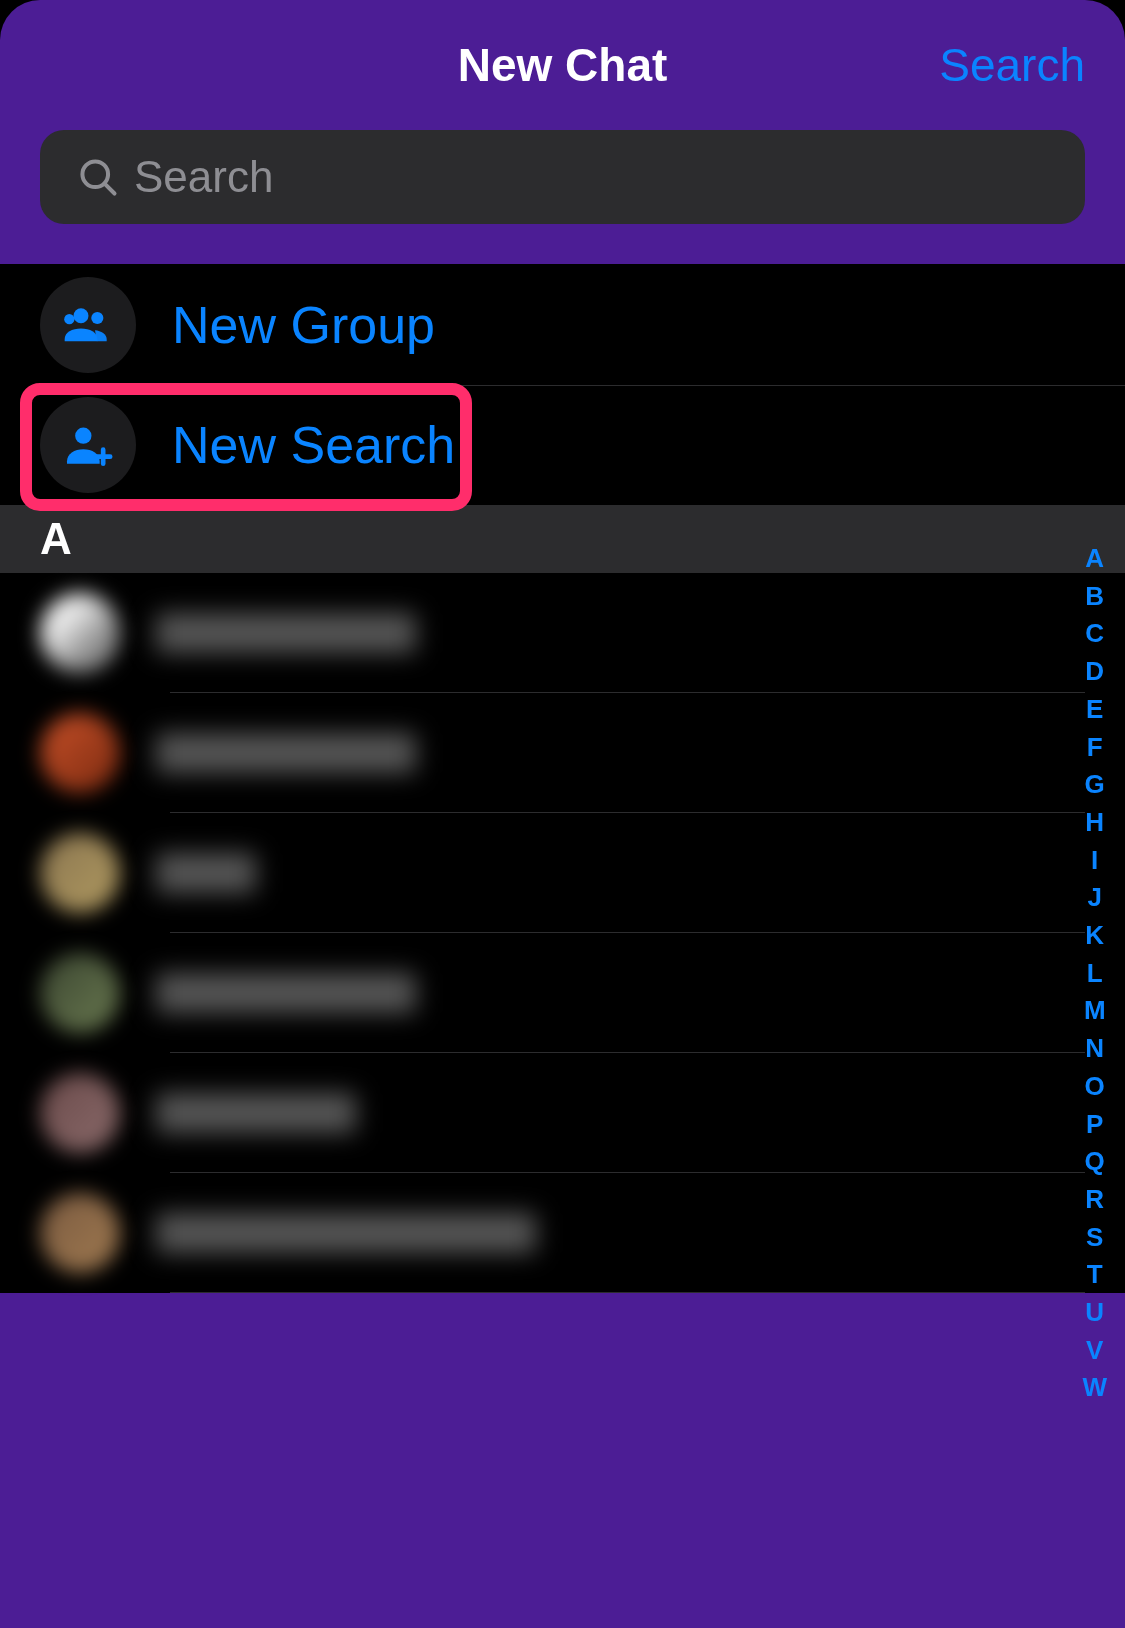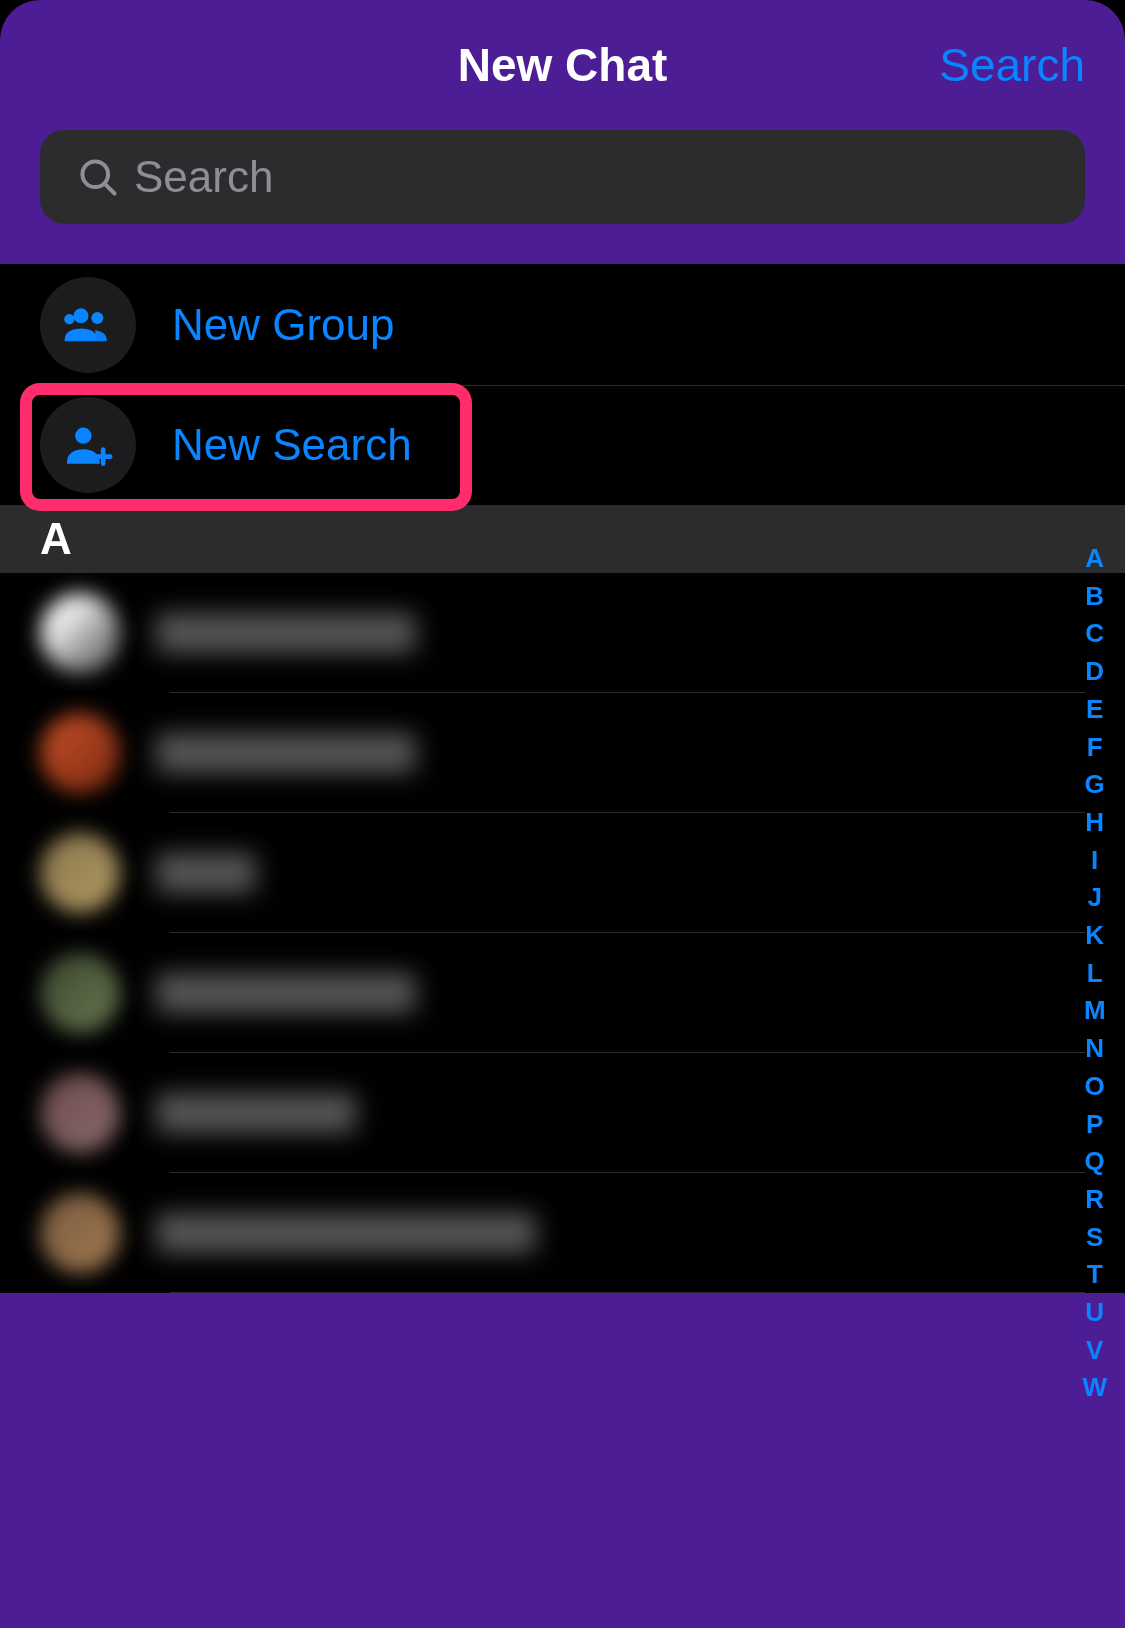--- a/index.html
+++ b/index.html
@@ -106,21 +106,21 @@
       align-items: center;
       justify-content: center;
       margin-right: 36px;
       flex-shrink: 0;
     }
     .action-icon-svg {
       width: 56px;
       height: 56px;
     }
     .action-label {
-      font-size: 44px;
+      font-size: 52px;
       font-weight: 400;
       color: #0a84ff;
     }
     .highlight-box {
       position: absolute;
       border: 12px solid #ff2d6b;
       border-radius: 20px;
       left: 20px;
       top: 383px;
       width: 452px;

